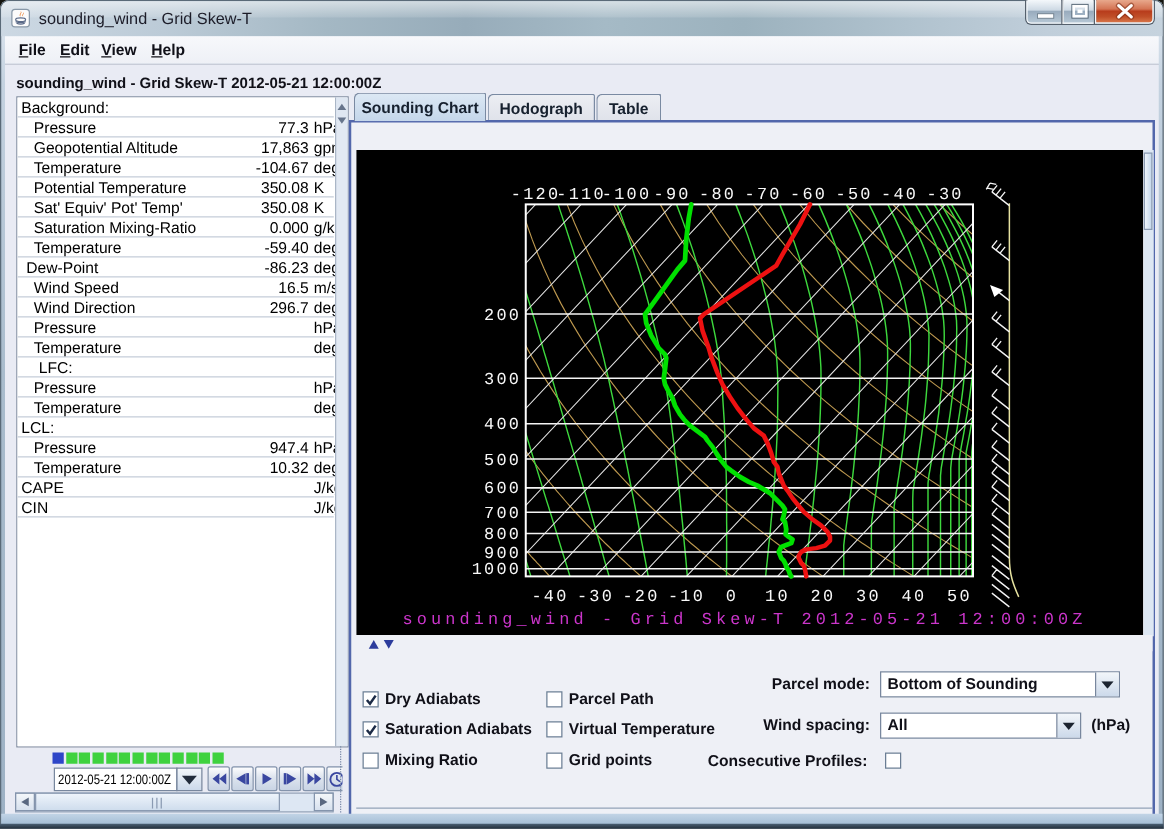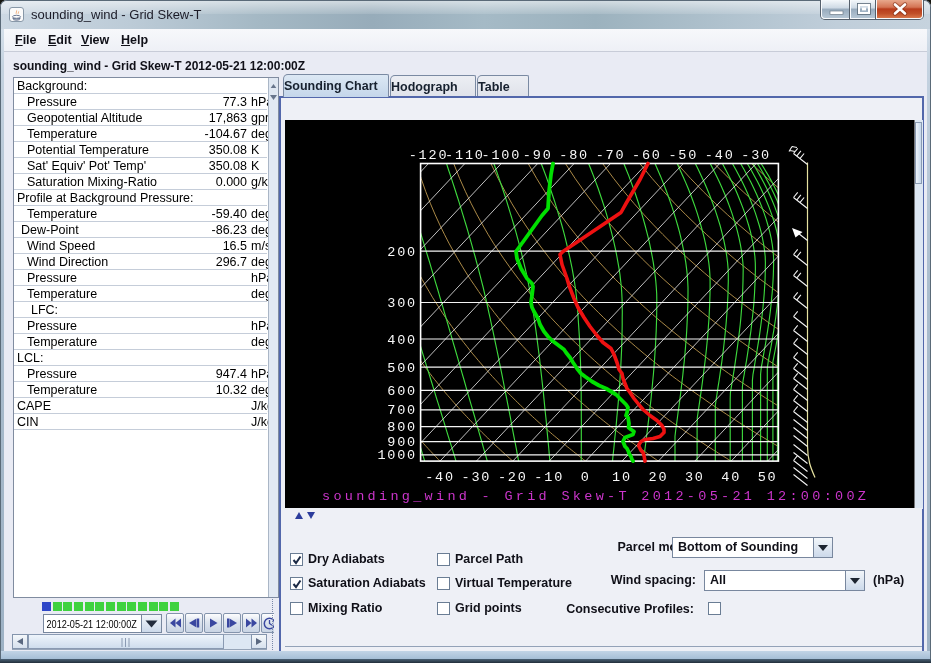--- a/index.html
+++ b/index.html
@@ -20,21 +20,21 @@
 .tnum{position:absolute;right:20px;top:1px;width:130px;text-align:right}
 .tunit{position:absolute;left:237px;top:1px}
 .tclip{position:absolute;left:0px;top:0px;width:254px;height:519px;overflow:hidden;background:#fff}
 .vsb{position:absolute;left:254px;top:0px;width:10px;height:519px;background:#e2e9f3;border-left:1px solid #aab6c6}
 .pb{position:absolute;width:18px;height:20px;background:linear-gradient(180deg,#fdfdfe,#dde4ee 45%,#c9d4e4);border:1px solid #8494ac;border-radius:2px;display:flex;align-items:center;justify-content:center}
 .cb{position:absolute;width:13px;height:13px;background:#fff;border:1px solid #6a7d94}
 .lbl{position:absolute;font-size:12.5px;font-weight:bold;color:#101018;white-space:nowrap}
 .combo{position:absolute;height:21px;background:#fff;border:1px solid #78879e}
 .cbt{position:absolute;left:5px;top:2px;font-size:12.5px;font-weight:bold;color:#101018;white-space:nowrap}
 .cba{position:absolute;right:0;top:0;width:19px;height:19px;background:linear-gradient(180deg,#f2f6fa,#ccd9ea);border-left:1px solid #78879e;display:flex;align-items:center;justify-content:center}
-.tab{position:absolute;height:22px;font-size:12.5px;font-weight:bold;color:#16202e;text-align:left;padding-top:4px;border:1px solid #7a8aa2;border-bottom:none;border-radius:5px 2px 0 0}
+.tab{position:absolute;height:22px;font-size:12.5px;font-weight:bold;color:#16202e;text-align:center;padding-top:4px;border:1px solid #7a8aa2;border-bottom:none;border-radius:5px 2px 0 0}
 .hsb-a{position:absolute;width:16px;height:15px;background:linear-gradient(180deg,#f4f7fa,#d7e1ee);border:1px solid #8494ac;display:flex;align-items:center;justify-content:center}
 </style></head><body>
 <div class="win"></div>
 <div class="titlebar"></div>
 <div class="jicon"><svg width="13" height="13" viewBox="0 0 13 13">
       <path d="M6.2 0.8 C9 2.2 4.6 3.6 7 5.4 C3.6 4 8.2 2.4 6.2 0.8" fill="#e87015"></path>
       <path d="M8.6 1.8 C10.4 2.9 7.2 3.7 8.6 5.2 C6.3 3.9 9.7 3.1 8.6 1.8" fill="#e87015"></path>
       <ellipse cx="6.5" cy="7.8" rx="4" ry="1.5" fill="none" stroke="#5a6a88" stroke-width="0.9"></ellipse>
       <path d="M2.5 9.3 Q6.5 11 10.5 9.3" fill="none" stroke="#5a6a88" stroke-width="0.9"></path>
       <path d="M3.2 10.6 Q6.5 12 9.8 10.6" fill="none" stroke="#5a6a88" stroke-width="0.9"></path>
@@ -86,23 +86,20 @@
       </div>
       <div class="tr">
         <span class="tl" style="padding-left:13px">Sat' Equiv' Pot' Temp'</span>
         <span class="tnum">350.08</span>
         <span class="tunit">K</span>
       </div>
       <div class="tr">
         <span class="tl" style="padding-left:13px">Saturation Mixing-Ratio</span>
         <span class="tnum">0.000</span>
         <span class="tunit">g/kg</span>
-      </div>
-      <div class="tr">
-        <span class="tl" style="padding-left:3px">Profile at Background Pressure:</span>
       </div>
       <div class="tr">
         <span class="tl" style="padding-left:13px">Temperature</span>
         <span class="tnum">-59.40</span>
         <span class="tunit">deg</span>
       </div>
       <div class="tr">
         <span class="tl" style="padding-left:7px">Dew-Point</span>
         <span class="tnum">-86.23</span>
         <span class="tunit">deg</span>
@@ -321,21 +318,21 @@
 <span class="lbl" style="left:308px;top:576px">Saturation Adiabats</span>
 <div class="cb" style="left:290px;top:602px"></div>
 <span class="lbl" style="left:308px;top:601px">Mixing Ratio</span>
 <div class="cb" style="left:437px;top:553px"></div>
 <span class="lbl" style="left:455px;top:552px">Parcel Path</span>
 <div class="cb" style="left:437px;top:577px"></div>
 <span class="lbl" style="left:455px;top:576px">Virtual Temperature</span>
 <div class="cb" style="left:437px;top:602px"></div>
 <span class="lbl" style="left:455px;top:601px">Grid points</span>
 <span class="lbl" style="left:582px;top:540px;width:114px;text-align:right">Parcel mode:</span>
-<div class="combo" style="left:672px;top:537px;width:161px">
+<div class="combo" style="left:704px;top:537px;width:192px">
     <span class="cbt">Bottom of Sounding</span>
     <span class="cba">
       <svg width="10" height="6">
         <path d="M0 0 L10 0 L5 6 Z" fill="#1c2430"></path>
       </svg>
     </span>
   </div>
 <span class="lbl" style="left:582px;top:573px;width:114px;text-align:right">Wind spacing:</span>
 <div class="combo" style="left:704px;top:570px;width:161px">
     <span class="cbt">All</span>

